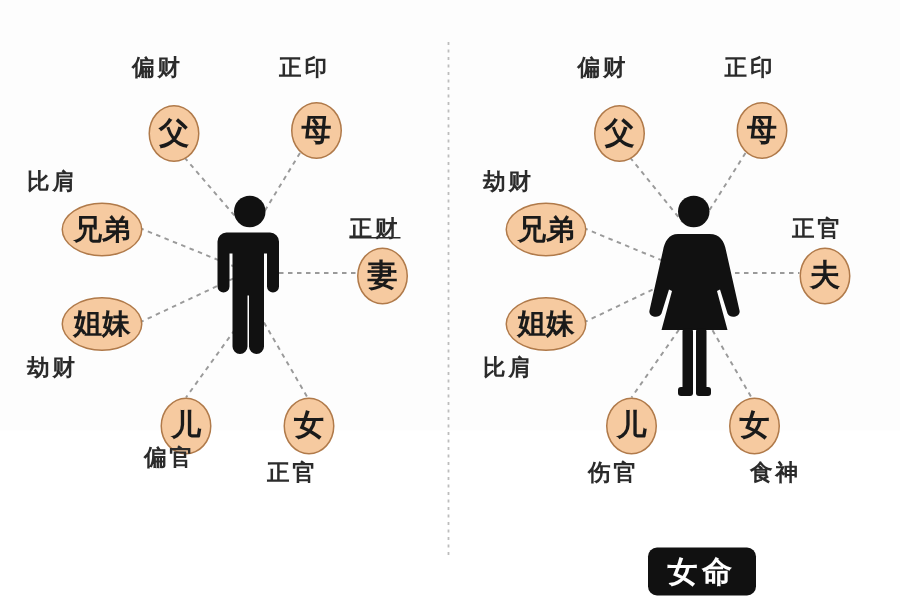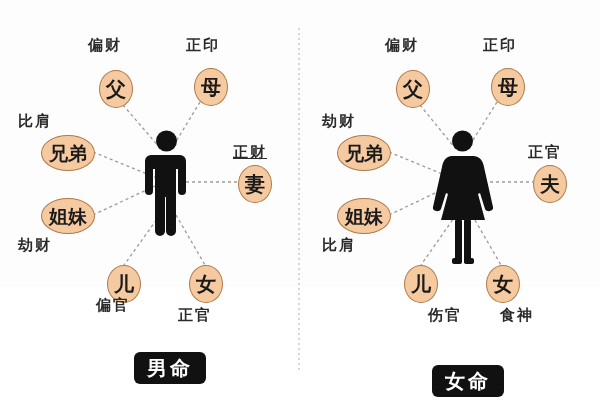--- a/index.html
+++ b/index.html
@@ -134,38 +134,37 @@
 
   <div class="tenlabel" style="left:233px; top:143px;text-decoration:underline;">正财</div>
   <div class="node single" style="left:238px; top:165px;">妻</div>
 
   <div class="node single" style="left:107px; top:265px;">儿</div>
   <div class="tenlabel" style="left:96px;  top:296px;">偏官</div>
 
   <div class="node single" style="left:189px; top:265px;">女</div>
   <div class="tenlabel" style="left:178px; top:306px;">正官</div>
 
-  <div class="titlebox" style="left:134px; top:352px;">男命</div>
 
   <div class="tenlabel" style="left:385px; top:36px;">偏财</div>
   <div class="node single" style="left:396px; top:70px;">父</div>
 
   <div class="tenlabel" style="left:483px; top:36px;">正印</div>
   <div class="node single" style="left:491px; top:68px;">母</div>
 
   <div class="tenlabel" style="left:322px; top:112px;">劫财</div>
   <div class="node double" style="left:337px; top:135px;">兄弟</div>
 
   <div class="node double" style="left:337px; top:198px;">姐妹</div>
   <div class="tenlabel" style="left:322px; top:236px;">比肩</div>
 
   <div class="tenlabel" style="left:528px; top:143px;">正官</div>
   <div class="node single" style="left:533px; top:165px;">夫</div>
 
   <div class="node single" style="left:404px; top:265px;">儿</div>
-  <div class="tenlabel" style="left:392px; top:306px;margin-left:36px;">伤官</div>
+  <div class="tenlabel" style="left:392px; top:306px;">伤官</div>
 
   <div class="node single" style="left:486px; top:265px;">女</div>
   <div class="tenlabel" style="left:500px; top:306px;">食神</div>
 
   <div class="titlebox" style="left:432px; top:365px;">女命</div>
 
 </div>
 
 </body></html>

